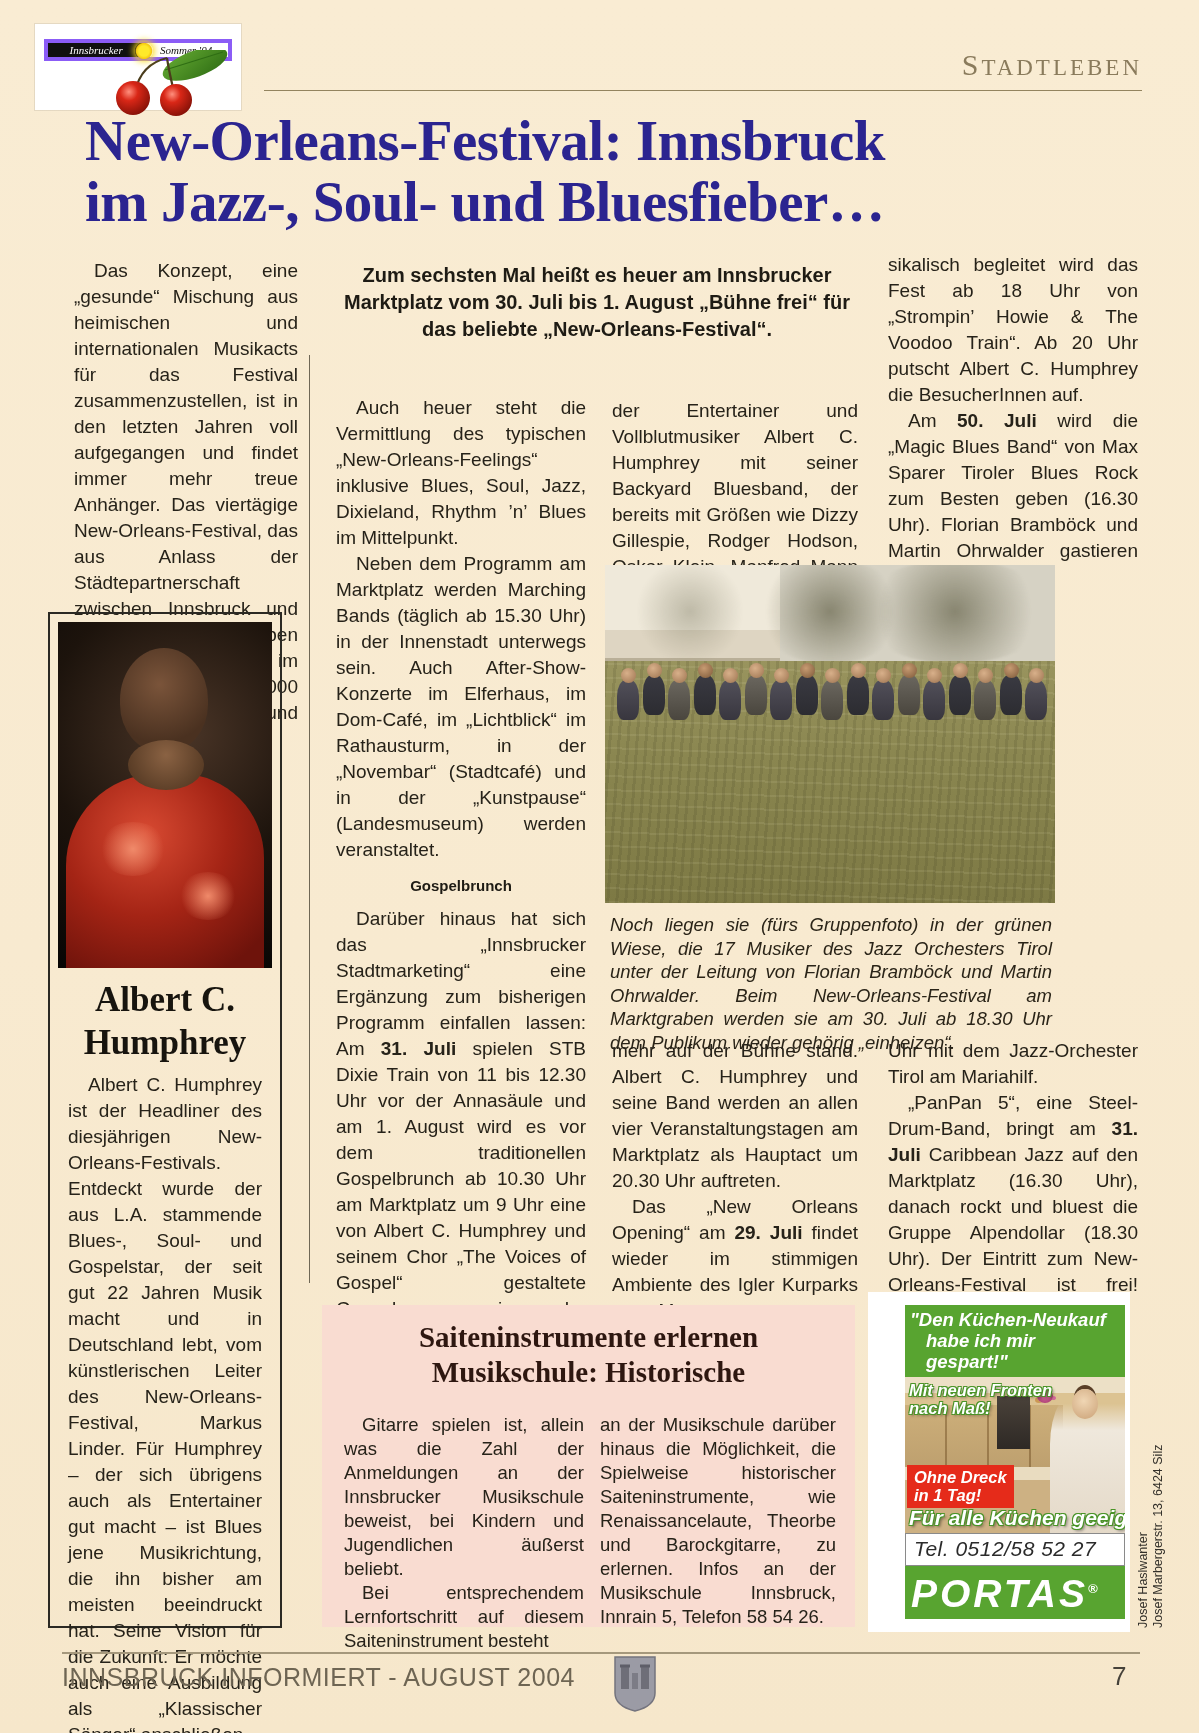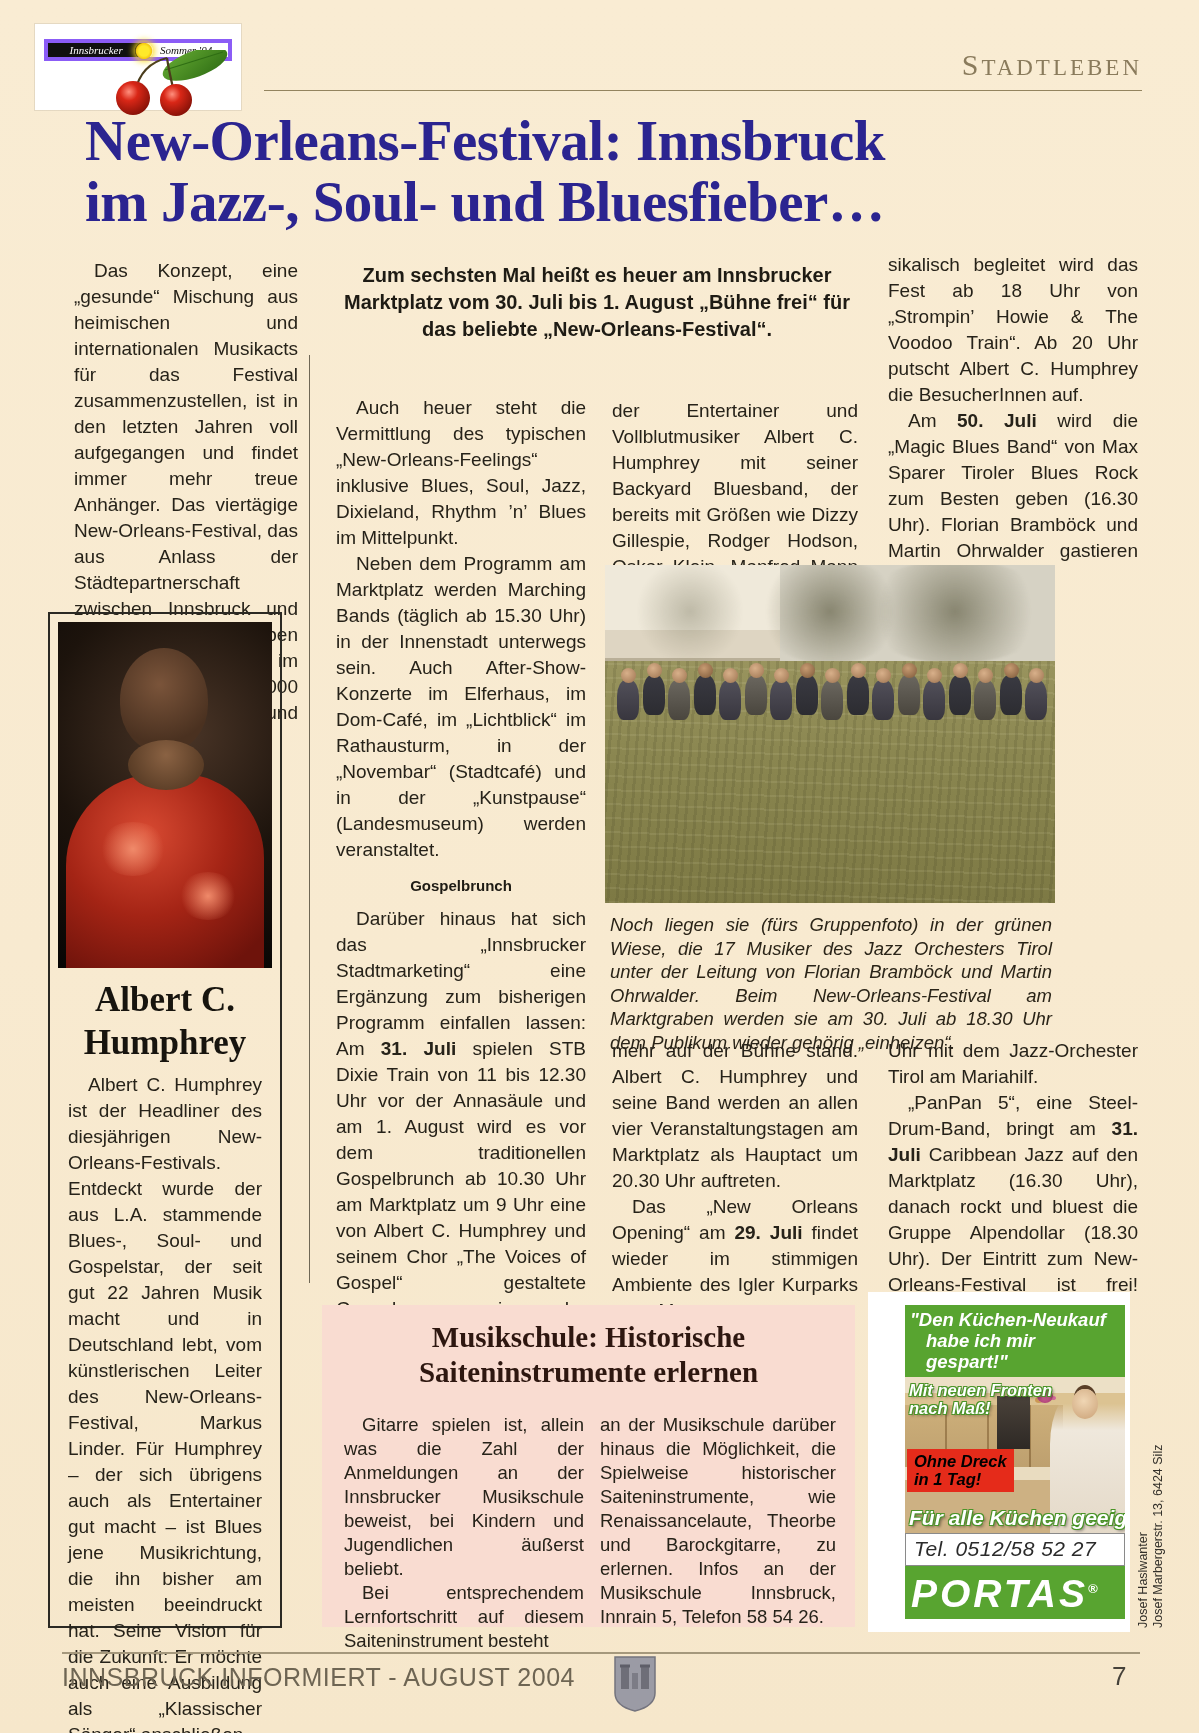--- a/index.html
+++ b/index.html
@@ -112,21 +112,21 @@
                 linear-gradient(180deg,rgba(160,115,50,.25),rgba(120,80,30,.3)); }
   .ad-appl { position:absolute; left:42%; top:12%; width:15%; height:34%; background:linear-gradient(180deg,#4a423a,#2e2925); }
   .ad-flowers { position:absolute; left:60%; top:8%; width:16px; height:14px; border-radius:50%;
      background:radial-gradient(circle,#d46a9a,#b04478 70%); box-shadow:-6px 4px 0 -4px #c95, 8px 2px 0 -5px #d46a9a; }
   .ad-woman { position:absolute; right:-4px; top:6%; width:36%; height:94%;
      background:linear-gradient(180deg,rgba(0,0,0,0) 0 12%, #efe8dc 30%, #e4d9c8 100%); border-radius:40% 0 0 0; }
   .ad-woman::before { content:""; position:absolute; left:28%; top:2%; width:26px; height:30px; border-radius:50%;
      background:radial-gradient(circle at 45% 40%,#f0d6b4,#caa176); box-shadow:0 -6px 0 -2px #5a3f28; }
   .ad-sub { position:absolute; left:4px; top:4px; color:#fff; font-style:italic; font-weight:bold;
      font-size:16.5px; line-height:18px; text-shadow:1px 1px 0 #4a9428,-1px 1px 0 #4a9428,1px -1px 0 #4a9428,-1px -1px 0 #4a9428,2px 2px 3px rgba(0,0,0,.4); }
-  .ad-badge { position:absolute; left:2px; top:72px; background:#e52b1a; color:#000000; font-style:italic;
+  .ad-badge { position:absolute; left:2px; top:88px; background:#e52b1a; color:#ffffff; font-style:italic;
      font-weight:bold; font-size:16.5px; line-height:18px; padding:3px 7px 4px; }
   .ad-claim { position:absolute; left:4px; bottom:3px; color:#fff; font-style:italic; font-weight:bold;
      font-size:21px; white-space:nowrap;
      text-shadow:1px 1px 0 #4a9428,-1px 1px 0 #4a9428,1px -1px 0 #4a9428,-1px -1px 0 #4a9428,2px 2px 3px rgba(0,0,0,.45); }
   .ad-telbar { background:#fff; border:1px solid #8a8a8a; font-style:italic; font-size:21px;
      color:#2b2b2b; padding:3px 8px 4px; letter-spacing:.5px; }
   .ad-brandbar { background:#58a430; color:#fff; font-weight:bold; font-style:italic; font-size:39px;
      line-height:44px; padding:1px 6px 3px; letter-spacing:3px; }
   .ad-brandbar sup { font-size:13px; letter-spacing:0; }
   .vtext { position:absolute; transform-origin:0 0; transform:rotate(-90deg); white-space:nowrap;
@@ -253,22 +253,22 @@
     <p>mehr auf der Bühne stand. Albert C. Humphrey und seine Band werden an allen vier Veranstaltungstagen am Marktplatz als Hauptact um 20.30 Uhr auftreten.</p>
     <p class="ind">Das „New Orleans Opening“ am <b>29. Juli</b> findet wieder im stimmigen Ambiente des Igler Kurparks statt. Mu-</p>
   </div>
   <div class="col4b bt">
     <p>Uhr mit dem Jazz-Orchester Tirol am Mariahilf.</p>
     <p class="ind">„PanPan 5“, eine Steel-Drum-Band, bringt am <b>31. Juli</b> Caribbean Jazz auf den Marktplatz (16.30 Uhr), danach rockt und bluest die Gruppe Alpendollar (18.30 Uhr). Der Eintritt zum New-Orleans-Festival ist frei! (KPR)</p>
   </div>
 
   <div class="mbox">
     <h2>
+      <div>Saiteninstrumente erlernen</div>
       <div>Musikschule: Historische</div>
-      <div>Saiteninstrumente erlernen</div>
     </h2>
     <div class="m-col m-left">
       <p class="ind">Gitarre spielen ist, allein was die Zahl der Anmeldungen an der Innsbrucker Musikschule beweist, bei Kindern und Jugendlichen äußerst beliebt.</p>
       <p class="ind">Bei entsprechendem Lernfortschritt auf diesem Saiteninstrument besteht</p>
     </div>
     <div class="m-col m-right">
       <p>an der Musikschule darüber hinaus die Möglichkeit, die Spielweise historischer Saiteninstrumente, wie Renaissancelaute, Theorbe und Barockgitarre, zu erlernen. Infos an der Musikschule Innsbruck, Innrain 5, Telefon 58 54 26.</p>
     </div>
   </div>
 

